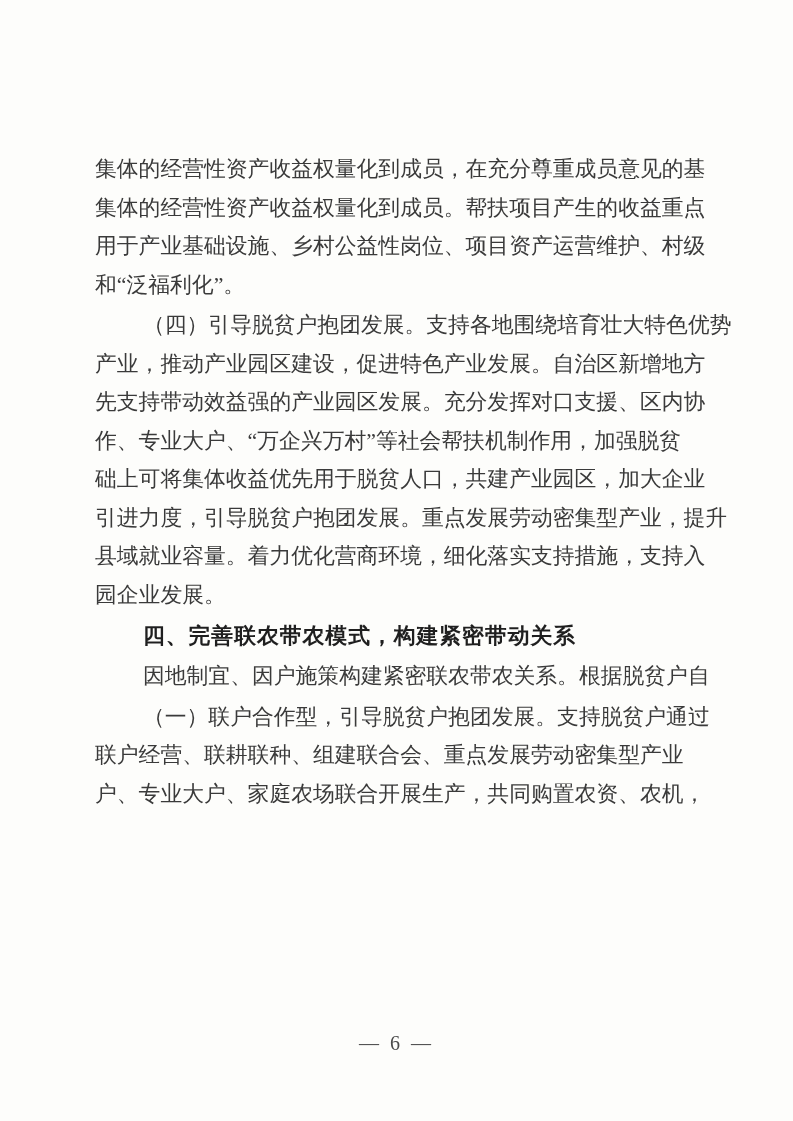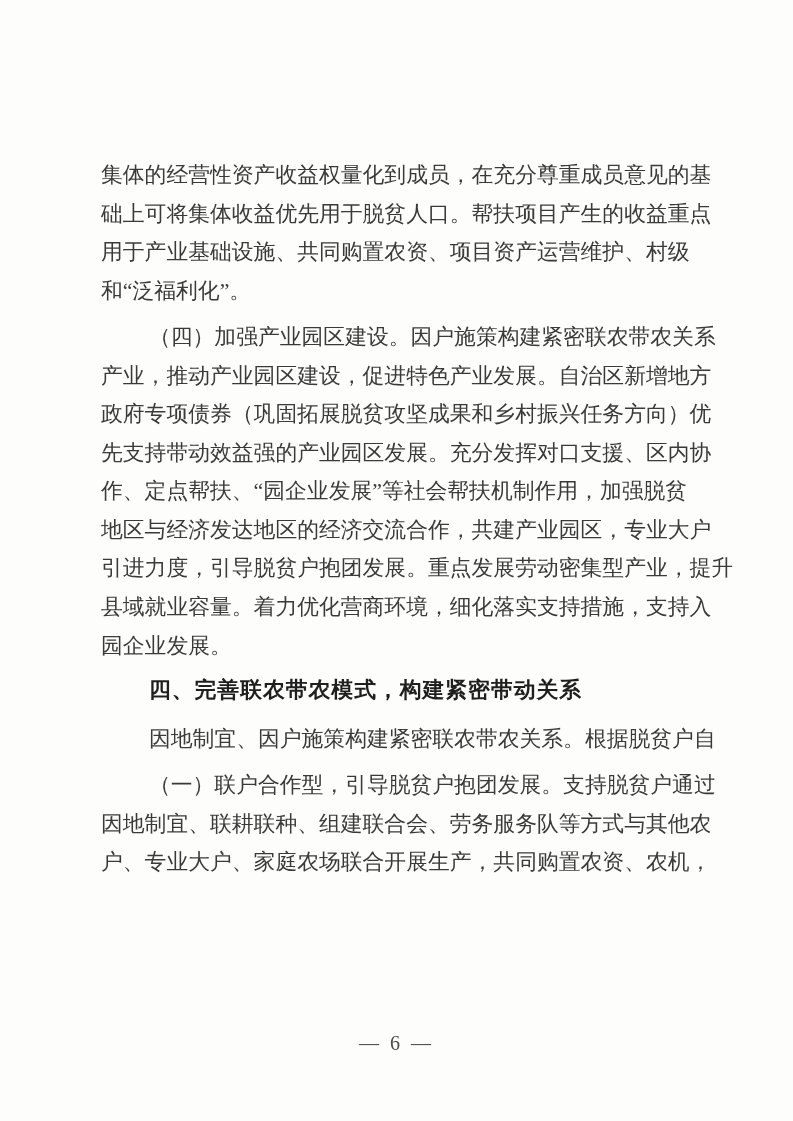--- a/index.html
+++ b/index.html
@@ -17,36 +17,36 @@
     font-family: "Liberation Serif", "DejaVu Serif", serif;
   }
   .content {
     position: absolute;
     left: 93px;
     top: 148px;
     width: 612px;
     color: var(--body-color, #3a3a3a);
     font-size: 21.8px;
   }
-  .block { margin: 8px; padding: 0; }
+  .block { margin: 2px; padding: 0; }
   .line {
     height: 38.55px;
     line-height: 38.55px;
     white-space: nowrap;
     letter-spacing: 0;
     text-align: left;
   }
   .paragraph .line.first {
     text-indent: 2.2em;
   }
   .paragraph.continued .line.first {
     text-indent: 0;
   }
   .heading .line {
-    font-family: Liberation Mono, monospace;
+    font-family: Liberation Serif, serif;
     font-weight: 700;
     color: var(--heading-color, #1f1f1f);
     text-indent: 2.2em;
     letter-spacing: 1px;
   }
   .footer {
     position: absolute;
     left: 0;
     top: 1028px;
     width: 100%;
@@ -59,43 +59,42 @@
     line-height: 30px;
   }
 </style>
 </head>
 <body>
 
 <div class="page">
   <div class="content">
       <div class="block paragraph continued">
         <div class="line first">集体的经营性资产收益权量化到成员，在充分尊重成员意见的基</div>
-        <div class="line">础上可将集体收益优先用于脱贫人口。帮扶项目产生的收益重点</div>
-        <div class="line">用于产业基础设施、共同购置农资、项目资产运营维护、村级</div>
+        <div class="line">集体的经营性资产收益权量化到成员。帮扶项目产生的收益重点</div>
+        <div class="line">用于产业基础设施、乡村公益性岗位、项目资产运营维护、村级</div>
         <div class="line">和“泛福利化”。</div>
       </div>
       <div class="block paragraph">
-        <div class="line first">（四）加强产业园区建设。因户施策构建紧密联农带农关系</div>
+        <div class="line first">（四）引导脱贫户抱团发展。支持各地围绕培育壮大特色优势</div>
         <div class="line">产业，推动产业园区建设，促进特色产业发展。自治区新增地方</div>
-        <div class="line">政府专项债券（巩固拓展脱贫攻坚成果和乡村振兴任务方向）优</div>
         <div class="line">先支持带动效益强的产业园区发展。充分发挥对口支援、区内协</div>
-        <div class="line">作、定点帮扶、“园企业发展”等社会帮扶机制作用，加强脱贫</div>
-        <div class="line">地区与经济发达地区的经济交流合作，共建产业园区，专业大户</div>
+        <div class="line">作、专业大户、“万企兴万村”等社会帮扶机制作用，加强脱贫</div>
+        <div class="line">础上可将集体收益优先用于脱贫人口，共建产业园区，加大企业</div>
         <div class="line">引进力度，引导脱贫户抱团发展。重点发展劳动密集型产业，提升</div>
         <div class="line">县域就业容量。着力优化营商环境，细化落实支持措施，支持入</div>
         <div class="line">园企业发展。</div>
       </div>
       <div class="block heading">
         <div class="line first">四、完善联农带农模式，构建紧密带动关系</div>
       </div>
       <div class="block paragraph">
         <div class="line first">因地制宜、因户施策构建紧密联农带农关系。根据脱贫户自</div>
       </div>
       <div class="block paragraph">
         <div class="line first">（一）联户合作型，引导脱贫户抱团发展。支持脱贫户通过</div>
-        <div class="line">因地制宜、联耕联种、组建联合会、劳务服务队等方式与其他农</div>
+        <div class="line">联户经营、联耕联种、组建联合会、重点发展劳动密集型产业</div>
         <div class="line">户、专业大户、家庭农场联合开展生产，共同购置农资、农机，</div>
       </div>
     </div>
   <div class="footer">
     <span class="page-number">— 6 —</span>
   </div>
 </div>
 
 </body></html>

